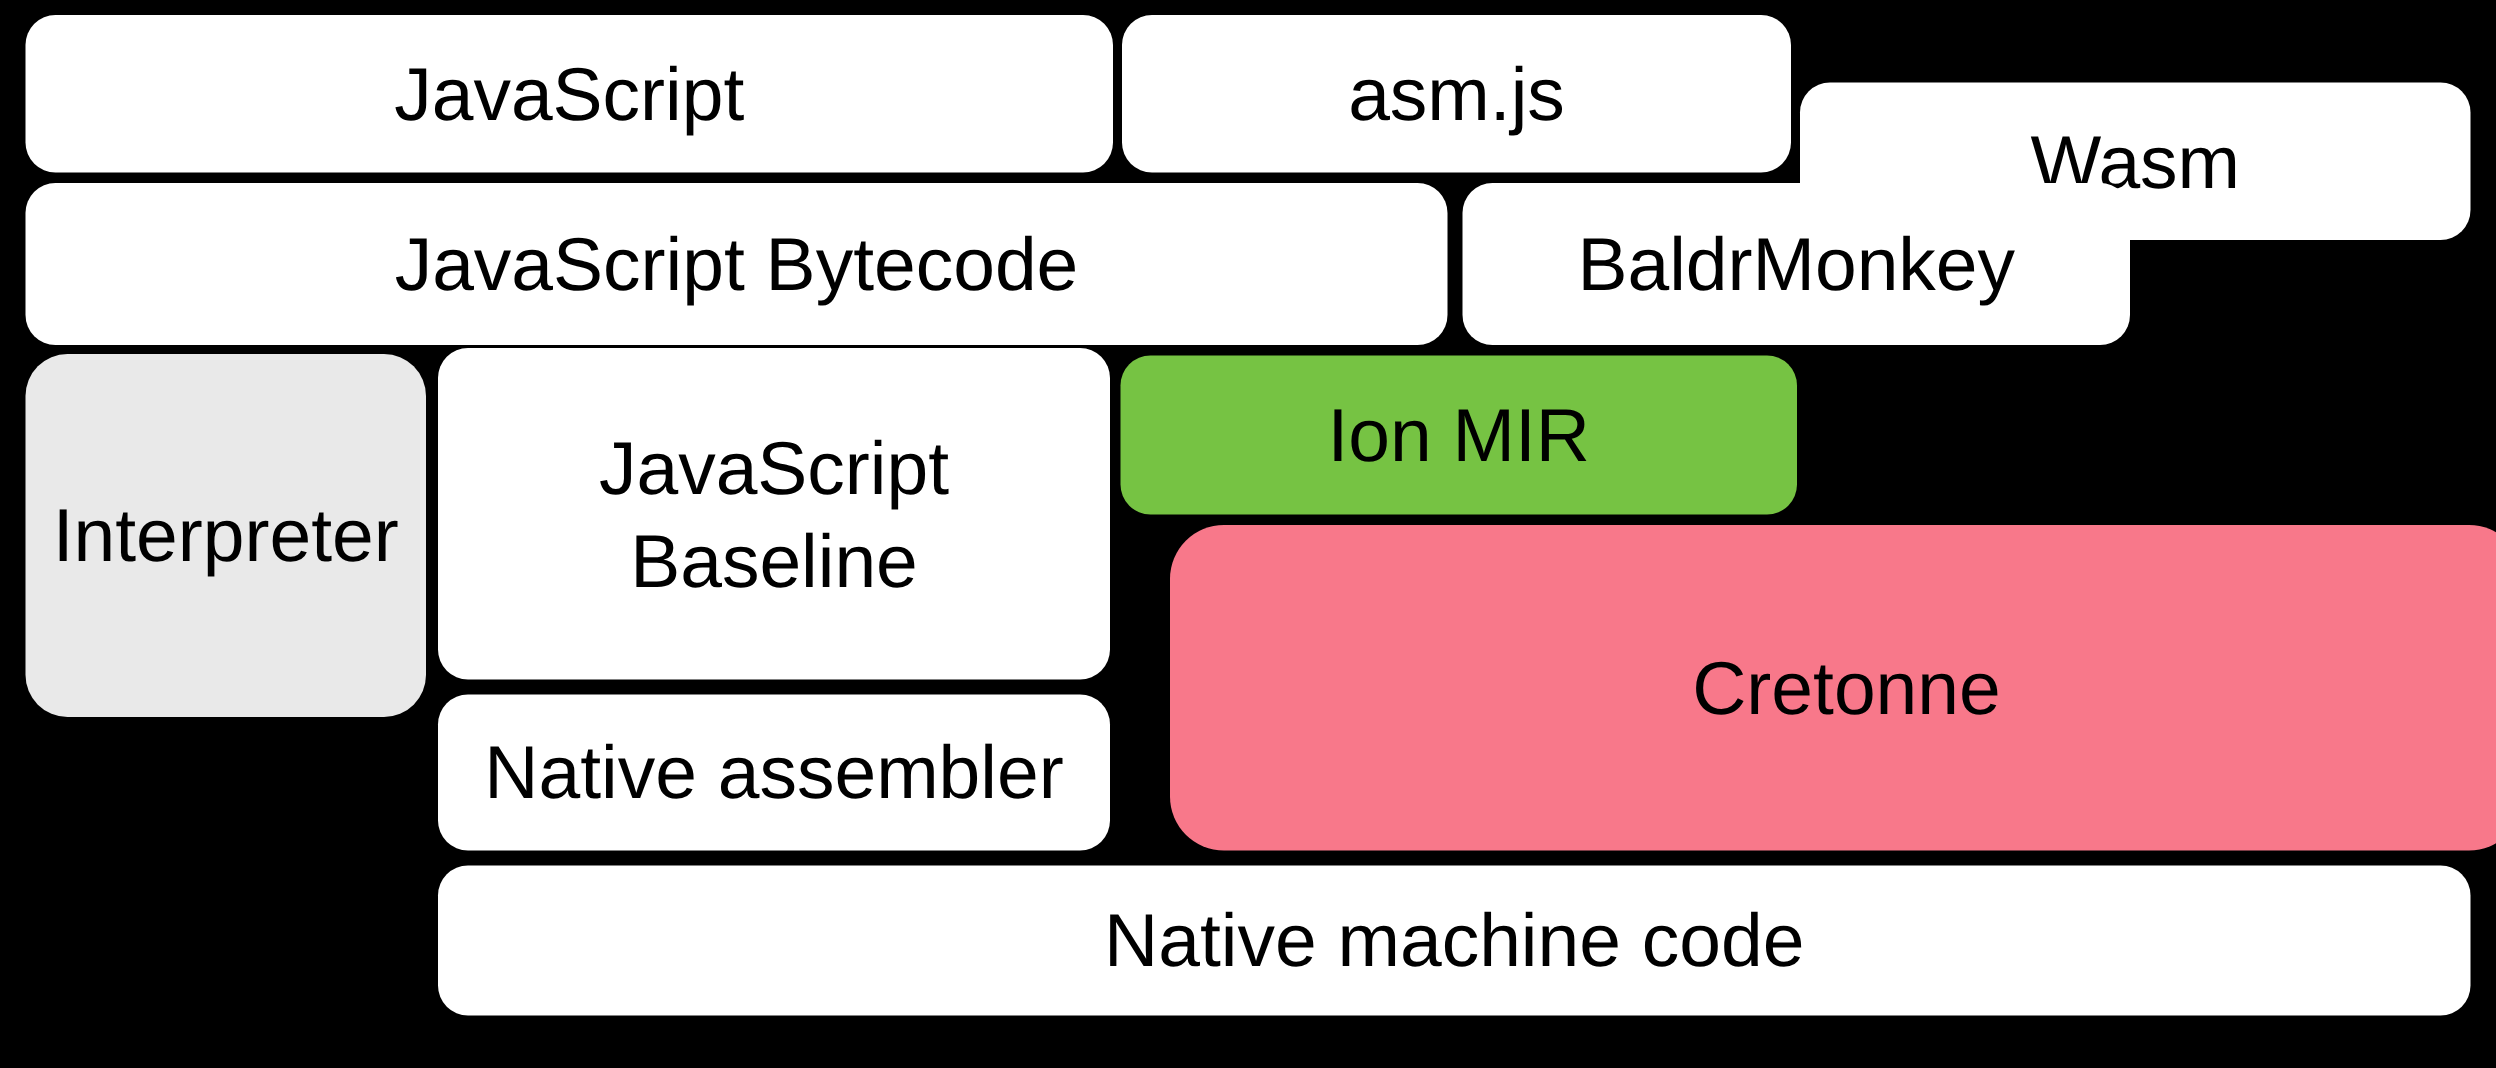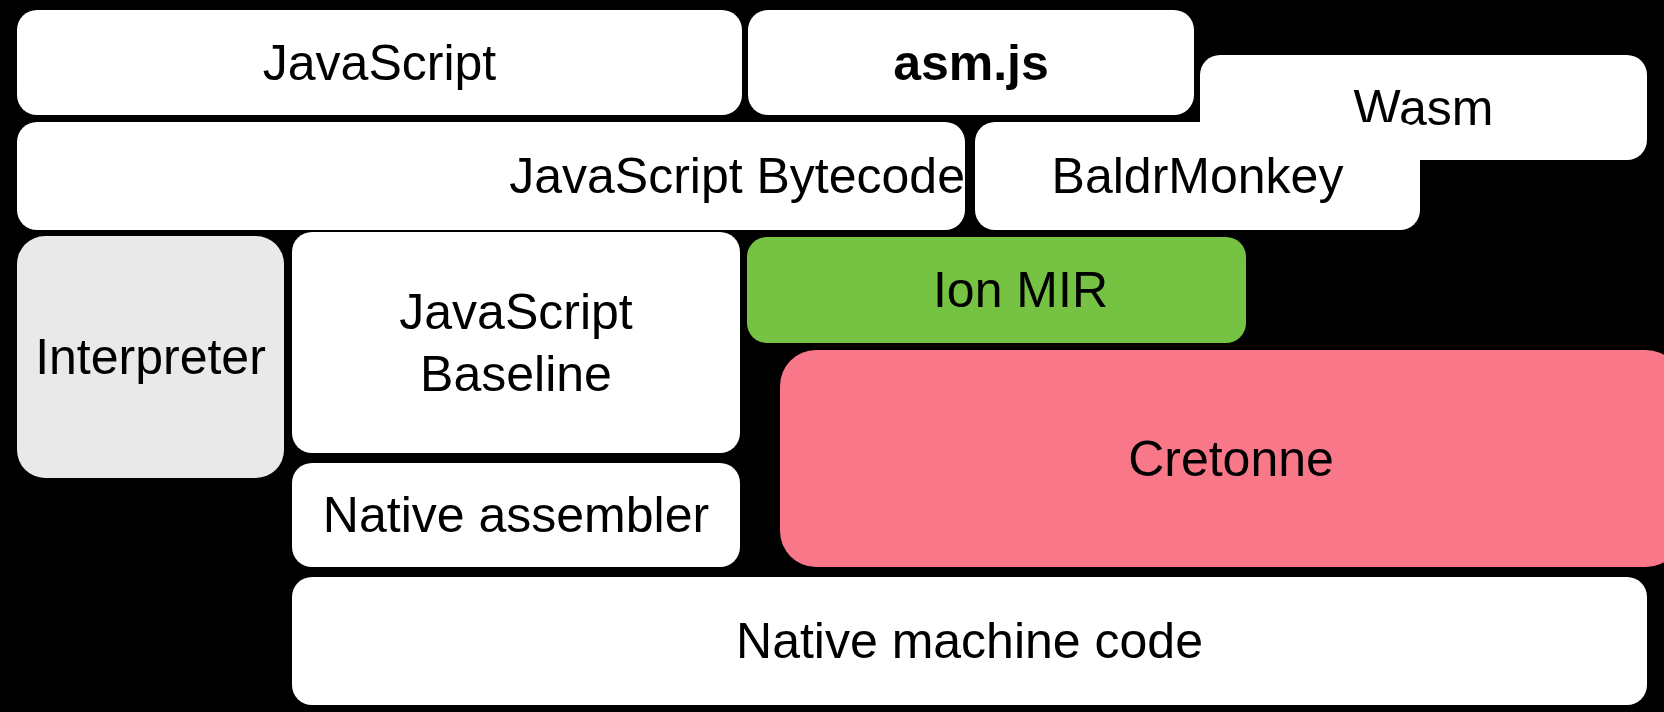--- a/index.html
+++ b/index.html
@@ -23,30 +23,30 @@
     border-radius: 20px;
     background: #ffffff;
     color: #000000;
     font-size: 50px;
     line-height: 1.24;
     text-align: center;
     white-space: pre-line;
   }
   
   .b-javascript          { left: 17px;   top: 10px;  width: 725px;  height: 105px; }
-  .b-asmjs               { left: 748px;  top: 10px;  width: 446px;  height: 105px; font-weight: bold; }
+  .b-asmjs               { left: 748px;  top: 10px;  width: 446px;  height: 105px; }
   .b-wasm                { left: 1200px; top: 10px;  width: 447px;  height: 105px; margin-top: 45px; }
-  .b-bytecode            { left: 17px;   top: 122px; width: 948px;  height: 108px; justify-content: flex-end; }
+  .b-bytecode            { left: 17px;   top: 122px; width: 948px;  height: 108px; }
   .b-baldrmonkey         { left: 975px;  top: 122px; width: 445px;  height: 108px; }
   .b-interpreter         { left: 17px;   top: 236px; width: 267px;  height: 242px; border-radius: 28px; }
   .b-baseline            { left: 292px;  top: 232px; width: 448px;  height: 221px; }
-  .b-ionmir              { left: 747px;  top: 237px; width: 451px;  height: 106px; padding-left: 48px; }
+  .b-ionmir              { left: 747px;  top: 237px; width: 451px;  height: 106px; }
   .b-cretonne            { left: 745px;  top: 350px; width: 902px;  height: 217px; border-radius: 36px; margin-left: 35px; }
   .b-macroassembler      { left: 292px;  top: 463px; width: 448px;  height: 104px; }
-  .b-nativemachinecode   { left: 292px;  top: 577px; width: 1355px; height: 128px; }
+  .b-nativemachinecode   { left: 292px;  top: 577px; width: 1355px; height: 100px; }
 </style>
 </head>
 <body>
 
 <div class="canvas" style="background-color: rgb(0, 0, 0);">
 
   <div class="box b-javascript" style="background-color: rgb(255, 255, 255);">
     <span>JavaScript</span>
   </div>
 

